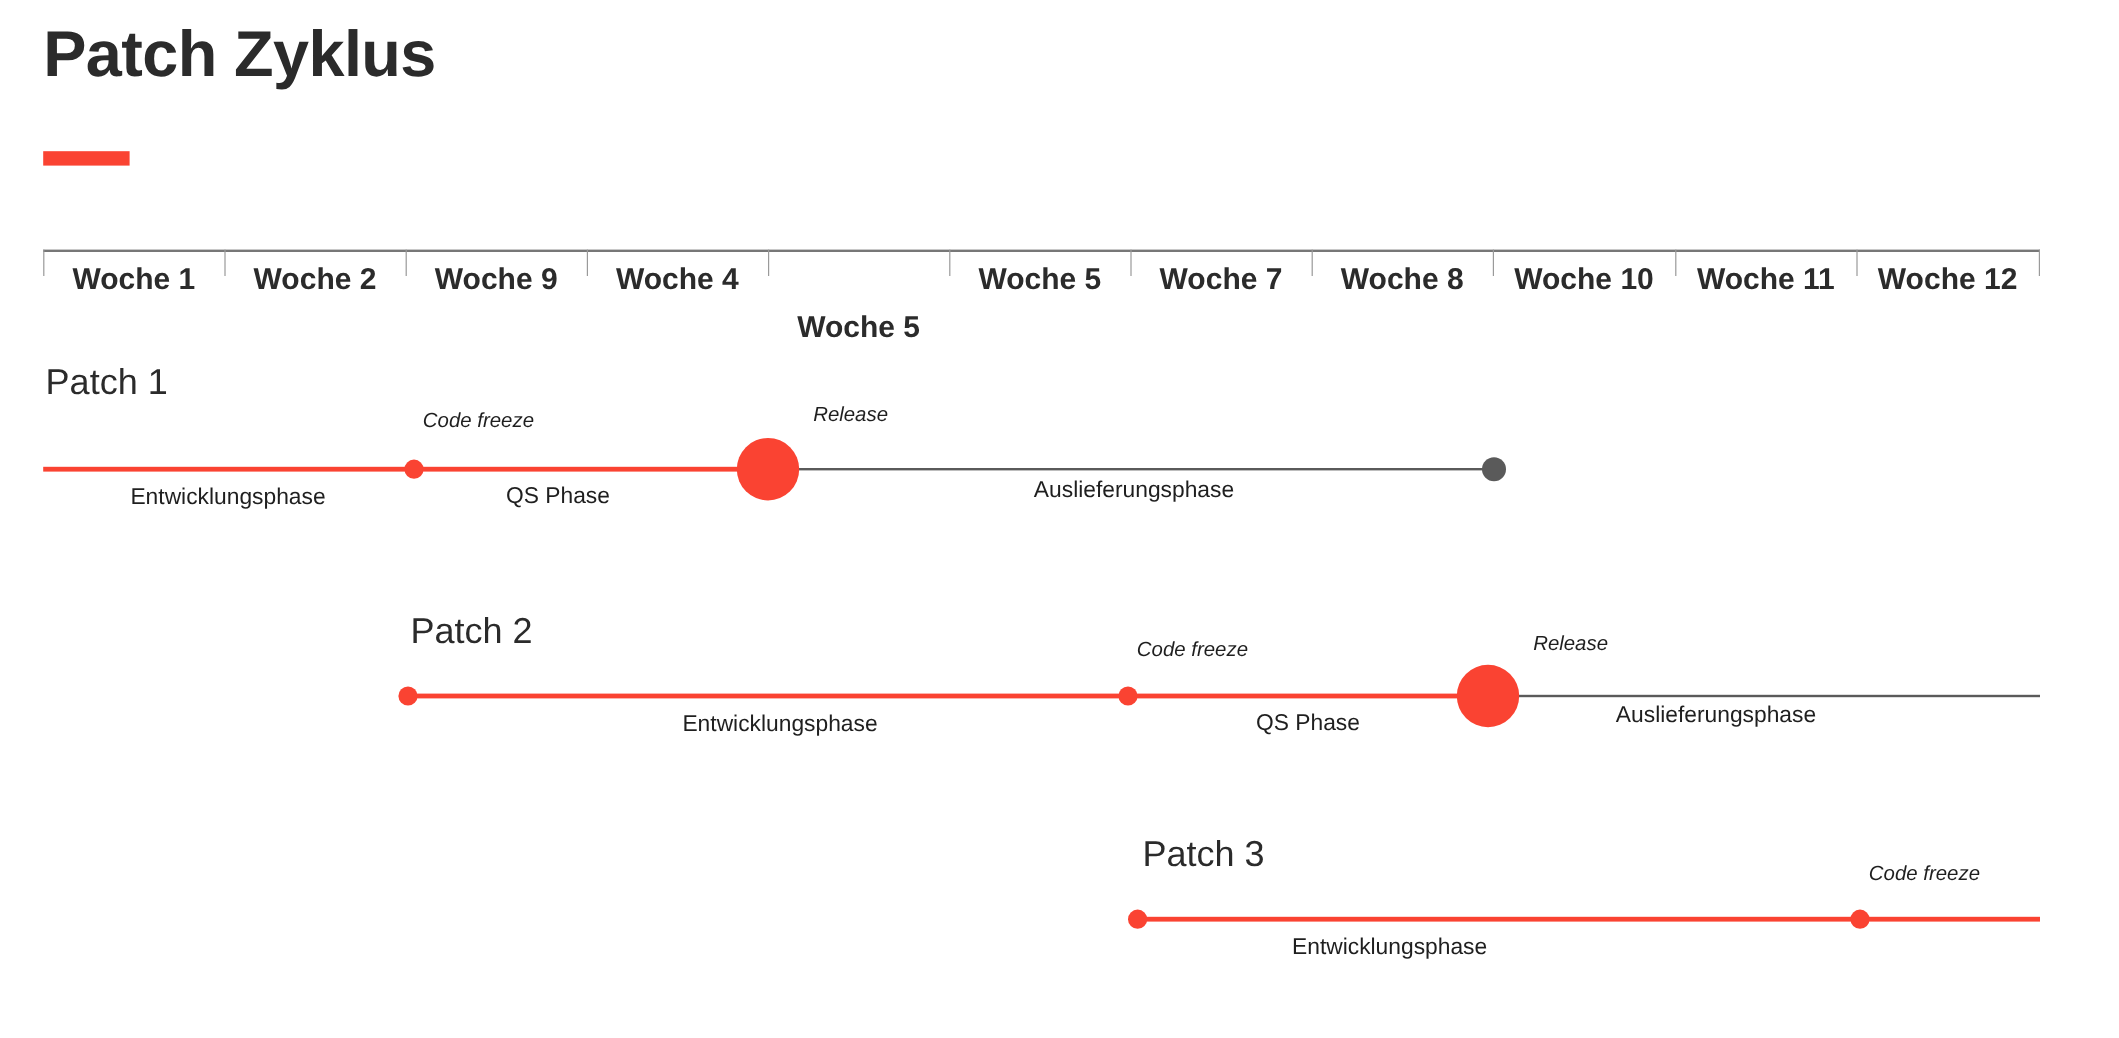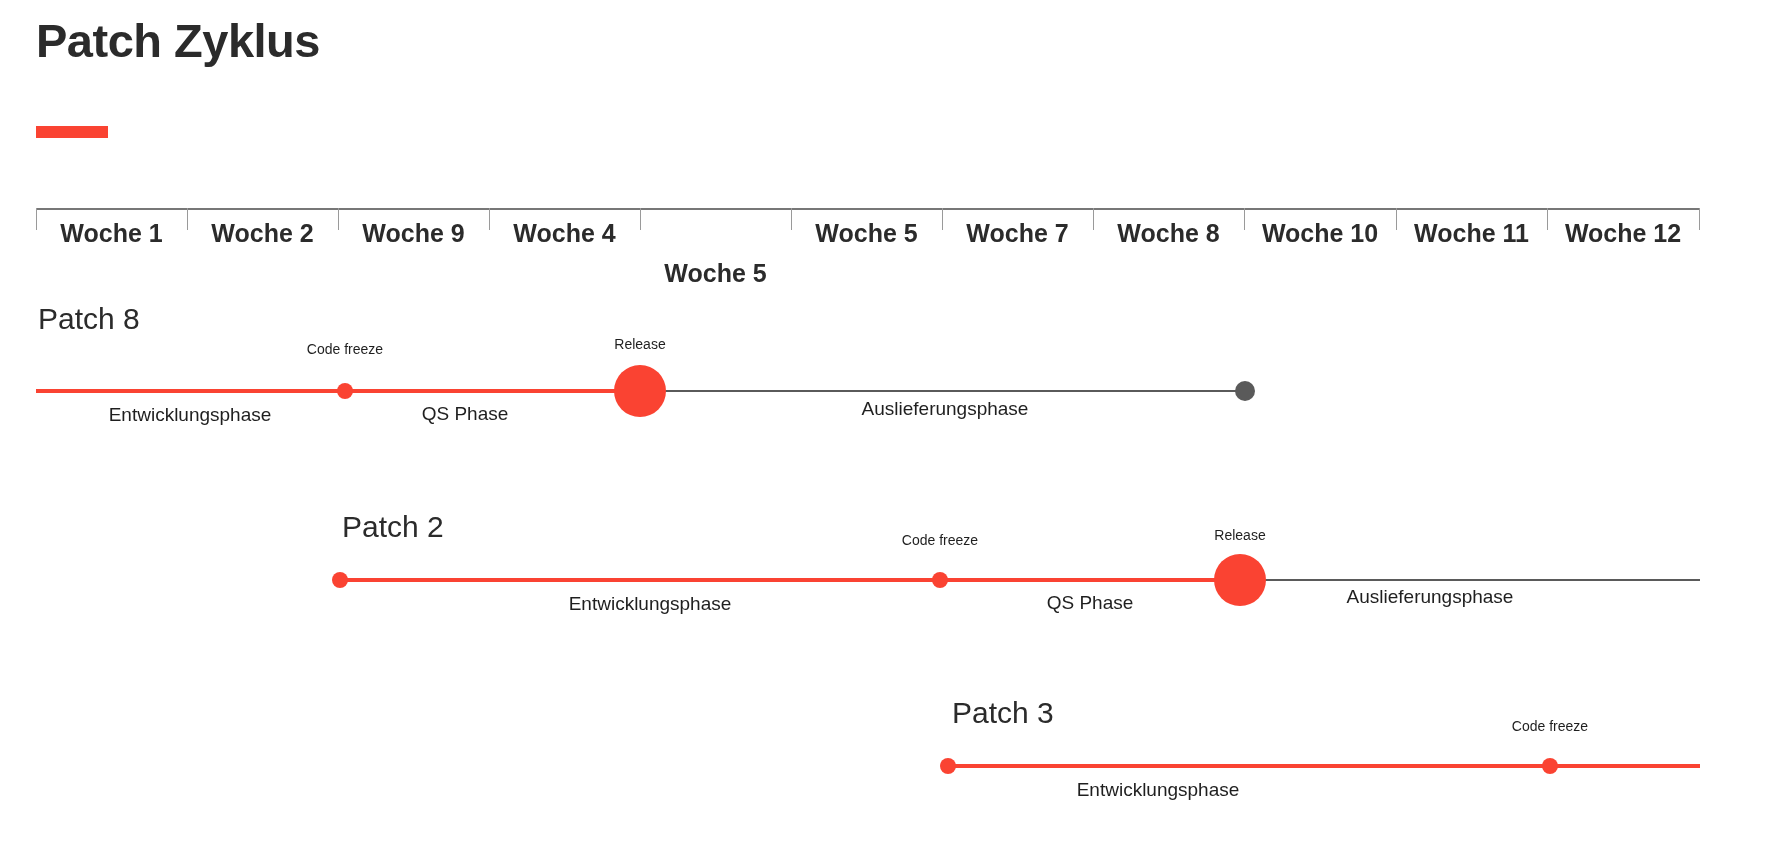--- a/index.html
+++ b/index.html
@@ -14,21 +14,21 @@
     font-family: "Liberation Sans", sans-serif;
     overflow: hidden;
     -webkit-font-smoothing: antialiased;
   }
 
   
   #page-title {
     position: absolute;
     left: 36px;
     top: 14px;
-    font-size: 47px;
+    font-size: 54px;
     font-weight: bold;
     color: #2b2b2b;
     letter-spacing: -0.5px;
     line-height: 1.15;
     white-space: nowrap;
   }
   #title-accent-bar {
     position: absolute;
     left: 36px;
     top: 126px;
@@ -106,24 +106,25 @@
     background: #fa4332;
   }
   .node.gray-end {
     width: 20px;
     height: 20px;
     background: #5a5a5a;
   }
 
   .marker-label {
     position: absolute;
-    font-size: 14px;
+    font-size: 17px;
     color: #1f1f1f;
     white-space: nowrap;
-    text-align: center;
+    text-align: right;
+    font-style: italic;
   }
   .phase-label {
     position: absolute;
     font-size: 19px;
     color: #1f1f1f;
     white-space: nowrap;
     text-align: center;
   }
 </style>
 </head>
@@ -155,21 +156,21 @@
   <div class="week-label" style="left:640px;  width:151px;margin-top:40px;">Woche 5</div>
   <div class="week-label" style="left:791px;  width:151px;">Woche 5</div>
   <div class="week-label" style="left:942px;  width:151px;">Woche 7</div>
   <div class="week-label" style="left:1093px; width:151px;">Woche 8</div>
   <div class="week-label" style="left:1244px; width:152px;">Woche 10</div>
   <div class="week-label" style="left:1396px; width:151px;">Woche 11</div>
   <div class="week-label" style="left:1547px; width:152px;">Woche 12</div>
 </div>
 
 <div class="patch-row" style="top:0;">
-  <div class="patch-title" style="left:38px; top:302px;">Patch 8</div>
+  <div class="patch-title" style="left:38px; top:302px;">Patch 1</div>
 
   <div class="segment red" style="left:36px; top:389px; width:309px;"></div>
 
   <div class="segment red" style="left:345px; top:389px; width:295px;"></div>
 
   <div class="segment gray" style="left:640px; top:390px; width:605px;"></div>
 
   <div class="node small-red" style="left:337px; top:383px;"></div>
   <div class="node big-red" style="left:614px; top:365px;"></div>
   <div class="node gray-end" style="left:1235px; top:381px;"></div>

